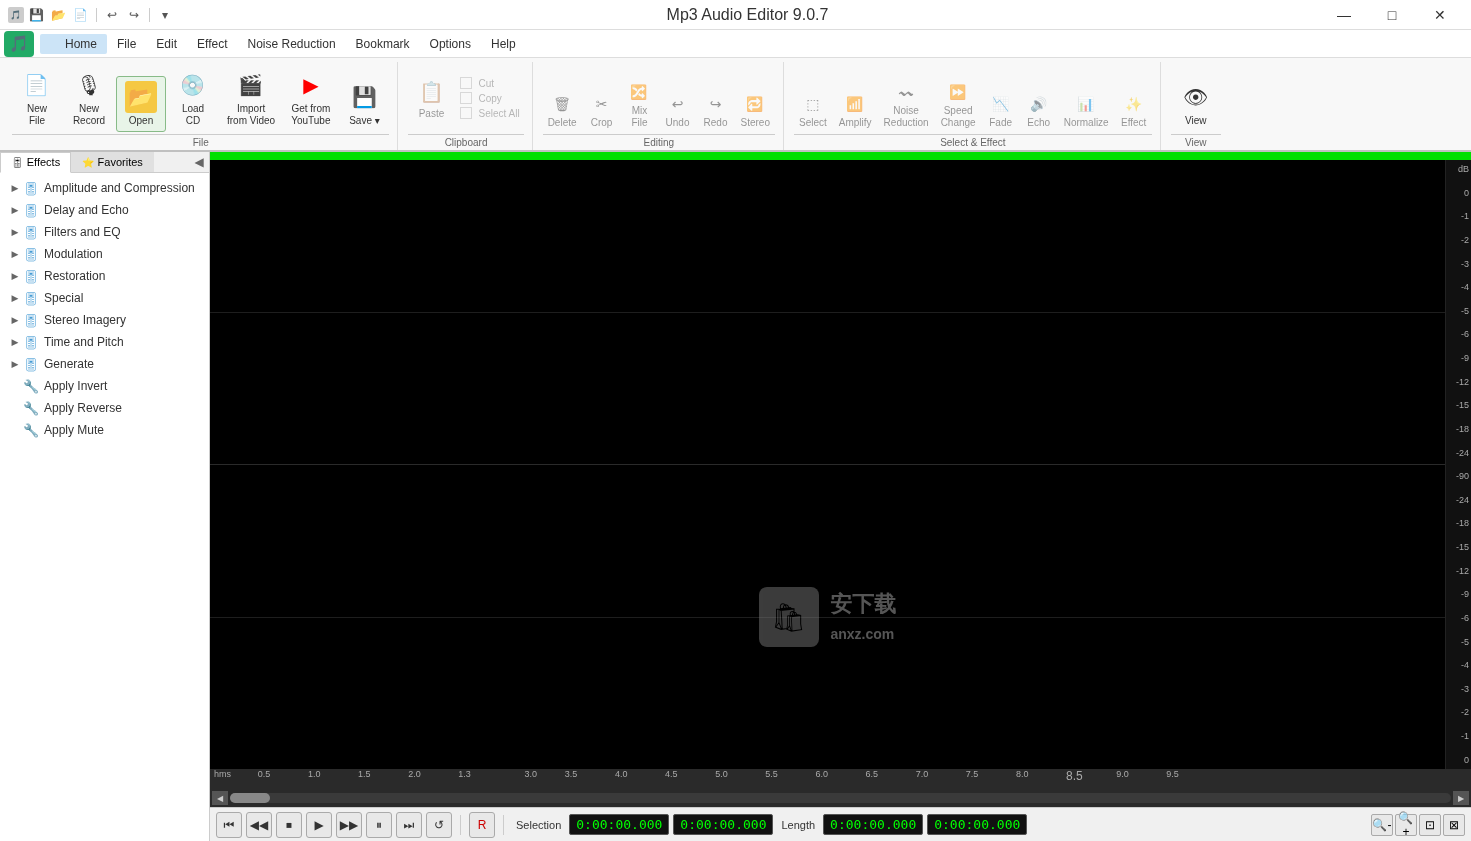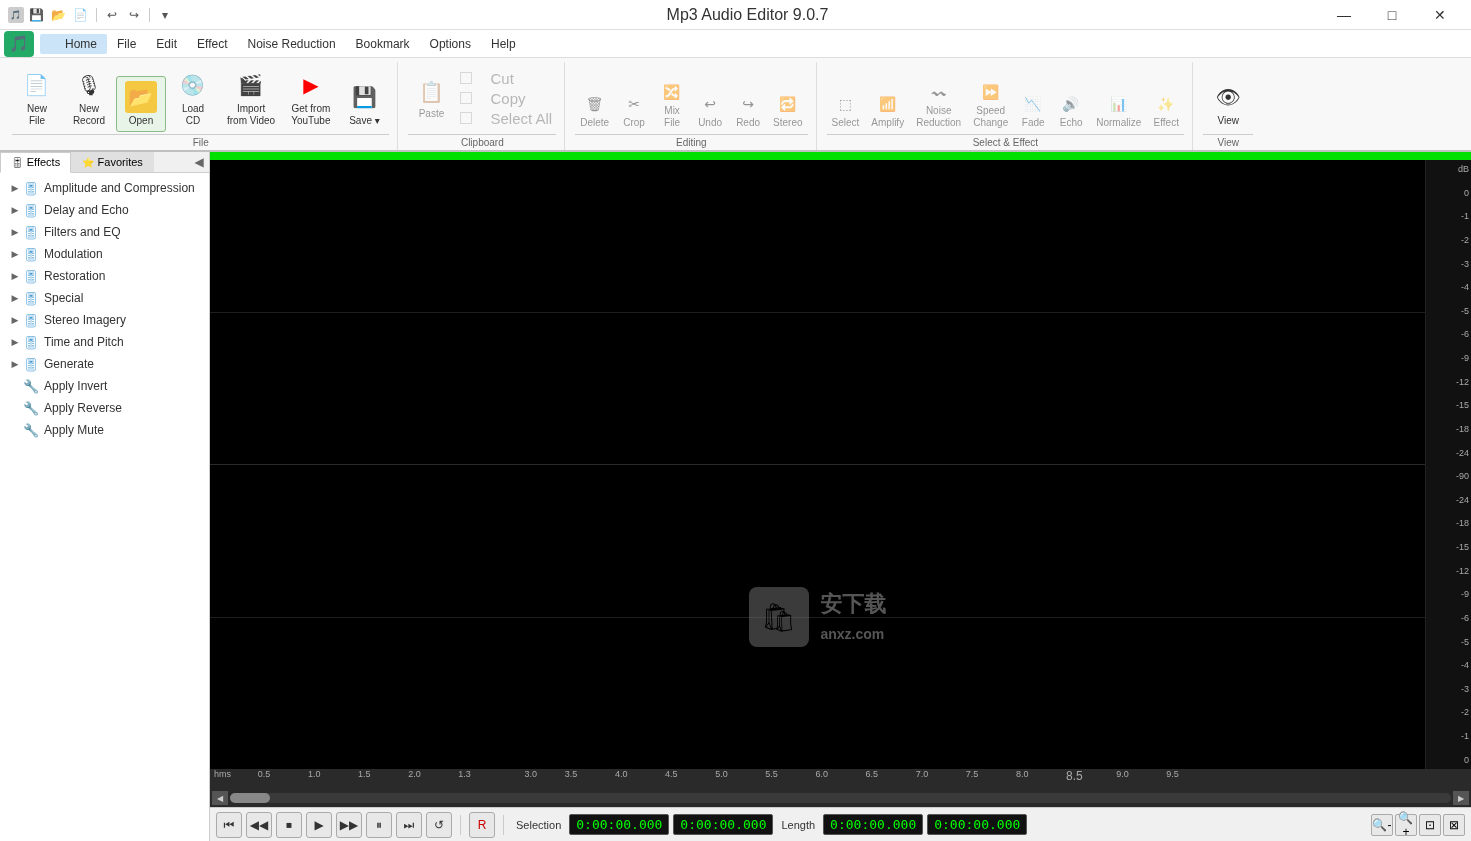--- a/index.html
+++ b/index.html
@@ -30,21 +30,21 @@
     .ribbon-group-items { display: flex; align-items: flex-end; gap: 2px; flex: 1; }
     .ribbon-group-label { font-size: 10px; color: #666; margin-top: 2px; padding: 2px 0; text-align: center; border-top: 1px solid #ccc; width: 100%; }
     .rb-btn { display: flex; flex-direction: column; align-items: center; justify-content: flex-end; padding: 2px 4px; cursor: pointer; border-radius: 3px; min-width: 36px; text-align: center; font-size: 10px; color: #333; border: 1px solid transparent; gap: 2px; }
     .rb-btn.large { min-width: 50px; padding: 4px 6px; }
     .rb-icon { width: 32px; height: 32px; display: flex; align-items: center; justify-content: center; font-size: 20px; }
     .rb-icon.small { width: 22px; height: 22px; font-size: 14px; }
     .rb-icon.open-icon { background: #f5c842; border-radius: 3px; }
     .rb-btn-label { font-size: 10px; line-height: 1.2; white-space: nowrap; }
     .clipboard-paste { display: flex; flex-direction: column; align-items: center; padding: 2px 6px; cursor: pointer; border-radius: 3px; border: 1px solid transparent; }
     .clipboard-right { display: flex; flex-direction: column; gap: 1px; }
-    .cb-small-btn { display: flex; align-items: center; gap: 16px; padding: 1px 4px; cursor: pointer; border-radius: 2px; font-size: 15px; color: #555; }
+    .cb-small-btn { display: flex; align-items: center; gap: 4px; padding: 1px 4px; cursor: pointer; border-radius: 2px; font-size: 10px; color: #555; }
     .cb-small-btn.disabled { opacity: 0.4; cursor: default; }
     .cb-check { width: 12px; height: 12px; border: 1px solid #aaa; display: inline-block; margin-right: 2px; }
 
     
     .main-layout { display: flex; flex: 1; overflow: hidden; }
 
     
     .left-panel { width: 210px; background: #fff; border-right: 1px solid #ccc; display: flex; flex-direction: column; overflow: hidden; }
     .panel-tabs { display: flex; background: #f0f0f0; border-bottom: 1px solid #ccc; }
     .panel-tab { padding: 3px 10px; font-size: 11px; cursor: pointer; border: 1px solid transparent; background: #e0e0e0; }
@@ -342,21 +342,21 @@
           <div style="position:absolute;width:100%;height:1px;background:#1e1e1e;top:50%;"></div>
 
           <div style="position:absolute;top:50%;left:50%;transform:translate(-50%,-50%);display:flex;align-items:center;gap:12px;opacity:0.5;">
             <div style="width:60px;height:60px;background:#777;border-radius:8px;display:flex;align-items:center;justify-content:center;font-size:28px;">🛍</div>
             <div style="color:#aaa;font-size:22px;font-weight:bold;">安下载<br><span style="font-size:14px;">anxz.com</span></div>
           </div>
         </div>
 
       </div>
 
-      <div style="width:46px;background:#111;display:flex;flex-direction:column;justify-content:space-between;padding:4px 2px;border-left:1px solid #222;">
+      <div style="width:26px;background:#111;display:flex;flex-direction:column;justify-content:space-between;padding:4px 2px;border-left:1px solid #222;">
         <div style="font-size:9px;color:#aaa;text-align:right;">dB</div>
         <div style="font-size:9px;color:#aaa;text-align:right;">0</div>
         <div style="font-size:9px;color:#aaa;text-align:right;">-1</div>
         <div style="font-size:9px;color:#aaa;text-align:right;">-2</div>
         <div style="font-size:9px;color:#aaa;text-align:right;">-3</div>
         <div style="font-size:9px;color:#aaa;text-align:right;">-4</div>
         <div style="font-size:9px;color:#aaa;text-align:right;">-5</div>
         <div style="font-size:9px;color:#aaa;text-align:right;">-6</div>
         <div style="font-size:9px;color:#aaa;text-align:right;">-9</div>
         <div style="font-size:9px;color:#aaa;text-align:right;">-12</div>

